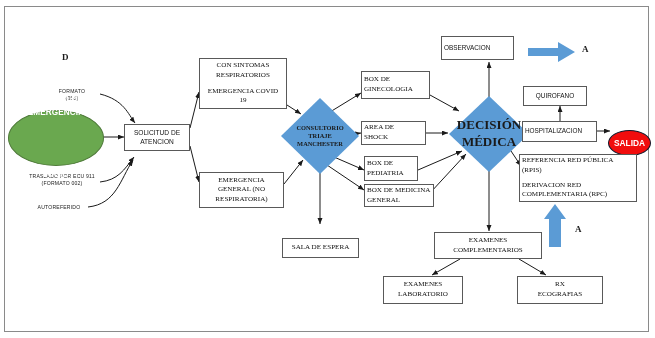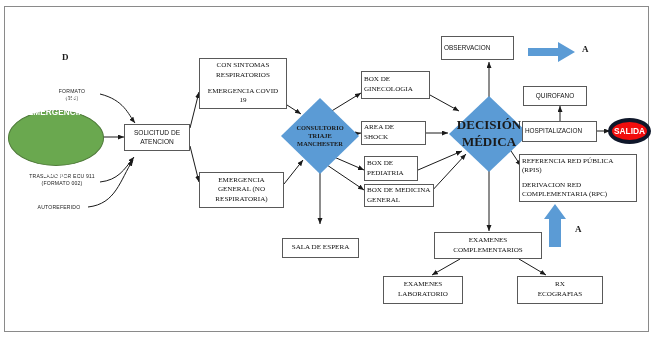--- a/index.html
+++ b/index.html
@@ -18,21 +18,21 @@
   }
   .node{position:absolute;box-sizing:border-box;display:flex;align-items:center;justify-content:center;text-align:center;}
   .box{
     border:1px solid #595959;background:#ffffff;
     font-size:7.1px;line-height:1.35;color:#111;
     padding:1px 2px;
   }
   .box.left{justify-content:flex-start;text-align:left;}
   .ellipse{border-radius:50%;gap:33px;}
   .green{background:#6aa84f;border:1px solid #4f7a3a;color:#ffffff;font-size:8.2px;line-height:1.55;font-weight:600;letter-spacing:.1px;}
-  .red{background:#f10d0d;border:4px solid #0f172a;color:#ffffff;font-size:8.4px;font-weight:700;}
+  .red{background:#f10d0d;border:1px solid #0f172a;color:#ffffff;font-size:8.4px;font-weight:700;margin-top:12px;}
   .diamond-wrap{position:absolute;}
   .diamond{
     position:absolute;left:0;top:0;width:100%;height:100%;
     background:#5b9bd5;
     clip-path:polygon(50% 0,100% 50%,50% 100%,0 50%);
   }
   .diamond-label{
     position:absolute;left:0;top:0;width:100%;height:100%;
     display:flex;align-items:center;justify-content:center;text-align:center;
     font-size:6.4px;line-height:1.3;color:#1a1a1a;font-weight:600;
@@ -171,21 +171,21 @@
   </div>
 
   <div class="node box left sans" style="left:441px;top:36px;width:73px;height:24px;font-size:6.4px;">OBSERVACION</div>
 
   <div class="node box sans" style="left:523px;top:86px;width:64px;height:20px;font-size:6.4px;">QUIROFANO</div>
 
   <div class="node box left sans" style="left:522px;top:121px;width:75px;height:21px;font-size:6.4px;">HOSPITALIZACION</div>
 
   <div class="node ellipse red sans" style="left:608px;top:118px;width:43px;height:26px;">SALIDA</div>
 
-  <div class="node box left" style="left:519px;top:154px;width:118px;height:48px;flex-direction:column;align-items:flex-start;justify-content:flex-end;">
+  <div class="node box left" style="left:519px;top:154px;width:118px;height:48px;flex-direction:column;align-items:flex-start;justify-content:center;">
     <span style="white-space:pre-line;">REFERENCIA RED PÚBLICA
 (RPIS)</span>
     <span style="white-space:pre-line;margin-top:5px;">DERIVACION RED
 COMPLEMENTARIA (RPC)</span>
   </div>
 
   <div class="node box" style="left:434px;top:232px;width:108px;height:27px;white-space:pre-line;">EXAMENES
 COMPLEMENTARIOS</div>
 
   <div class="node box" style="left:383px;top:276px;width:80px;height:28px;white-space:pre-line;">EXAMENES

